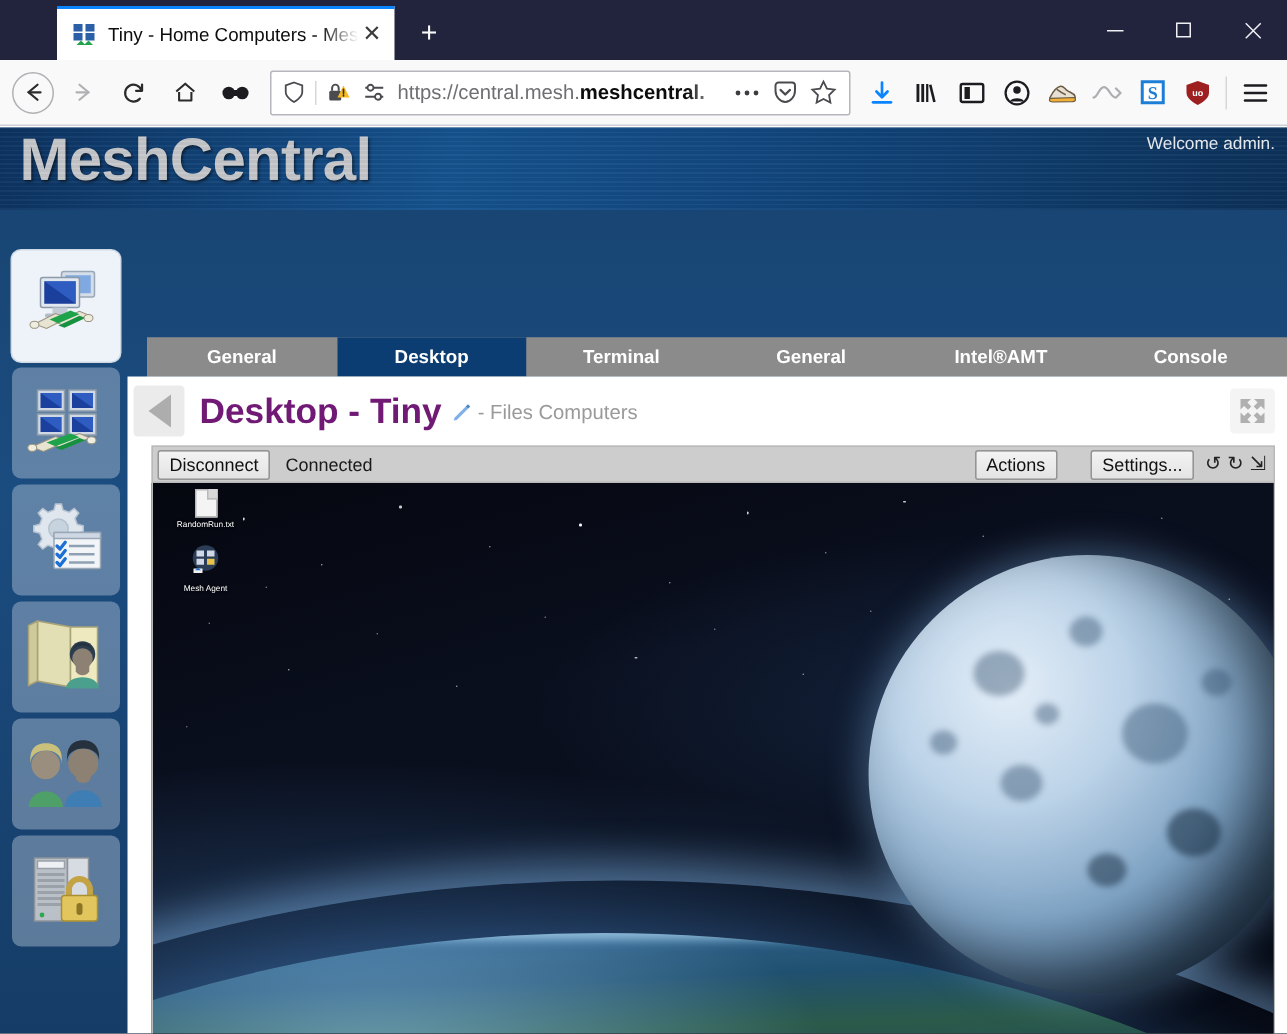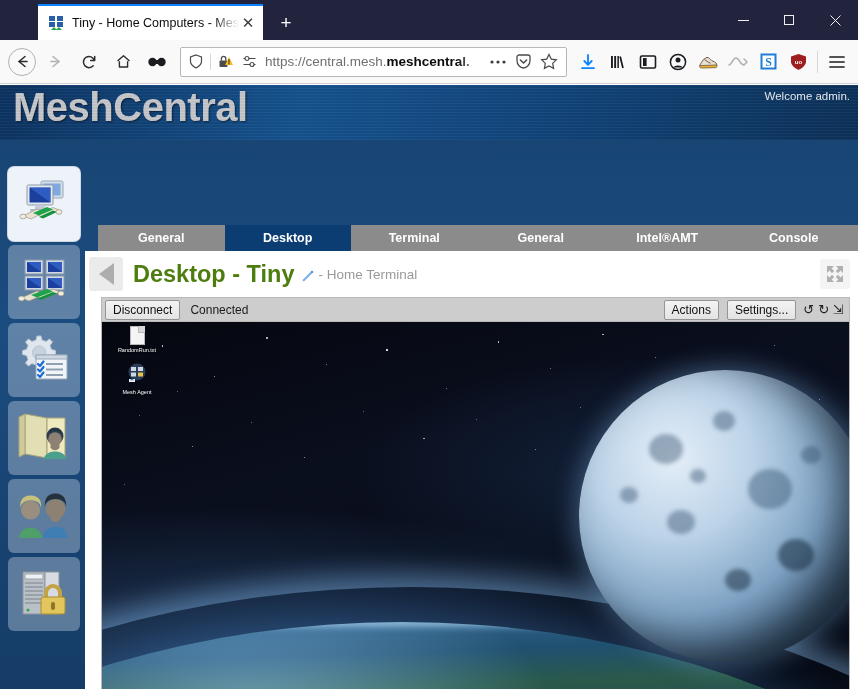--- a/index.html
+++ b/index.html
@@ -164,21 +164,21 @@
   .backarrow {
     width: 34px; height: 34px; background: #ebebeb; border-radius: 3px;
     display: flex; align-items: center; justify-content: center;
     margin-right: 10px; cursor: pointer; flex: 0 0 34px;
   }
   .backarrow i {
     display:block; width:0; height:0;
     border-top: 11px solid transparent; border-bottom: 11px solid transparent;
     border-right: 15px solid #adadad;
   }
-  .ptitle { font-size: 23.5px; font-weight: bold; color: #4d7c0f; white-space:nowrap;}
+  .ptitle { font-size: 23.5px; font-weight: bold; color: #701a75; white-space:nowrap;}
   .pedit { margin: 0 4px 0 7px; width: 13px; height: 13px; flex: 0 0 13px; cursor:pointer;}
   .pgroup { font-size: 13.5px; color: #9a9a9a; white-space: nowrap; }
   .fullscreen {
     margin-left: auto; width: 30px; height: 30px; flex: 0 0 30px;
     background: #f4f4f4; border-radius: 3px; cursor: pointer;
     display:flex; align-items:center; justify-content:center;
   }
 
   
   .console { margin: 0 8px 0 16px; }
@@ -599,41 +599,41 @@
         <div class="backarrow">
             <i></i>
           </div>
         <div class="ptitle">Desktop - Tiny</div>
         <span class="pedit">
           <svg width="13" height="13" viewBox="0 0 13 13">
               <path d="M2 10.5 L9.5 3 L11 4.5 L3.5 12 L1.5 12.3 Z" fill="#7fb0e8"></path>
               <path d="M9.5 3 L11 1.5 L12.5 3 L11 4.5 Z" fill="#4f86c6"></path>
             </svg>
         </span>
-        <div class="pgroup">- Home Terminal</div>
+        <div class="pgroup">- Files Computers</div>
         <div class="fullscreen">
           <svg width="22" height="22" viewBox="0 0 22 22">
             <g fill="#b0b0b0">
               <path d="M10 3 H3 V10 L5.4 7.6 L8 10.2 L10.2 8 L7.6 5.4 Z"></path>
               <path d="M12 3 H19 V10 L16.6 7.6 L14 10.2 L11.8 8 L14.4 5.4 Z"></path>
               <path d="M10 19 H3 V12 L5.4 14.4 L8 11.8 L10.2 14 L7.6 16.6 Z"></path>
               <path d="M12 19 H19 V12 L16.6 14.4 L14 11.8 L11.8 14 L14.4 16.6 Z"></path>
             </g>
           </svg>
         </div>
       </div>
 
       <div class="console">
 
         <div class="ctoolbar">
           <button class="btn">Disconnect</button>
           <span class="stat">Connected</span>
           <span class="spacer"></span>
           <button class="btn">Actions</button>
-          <button class="btn" style="margin-left:8px">Settings...</button>
+          <button class="btn" style="margin-left:22px">Settings...</button>
           <span class="cticon" style="margin-left:7px">↺</span>
           <span class="cticon">↻</span>
           <span class="cticon">⇲</span>
         </div>
 
         <div class="screen">
           <div class="wall">
             <div class="sky"></div>
             <div class="stars">
               <span class="st" style="left:8%;top:6%;width:1.5px;height:1.5px;opacity:.9"></span>

